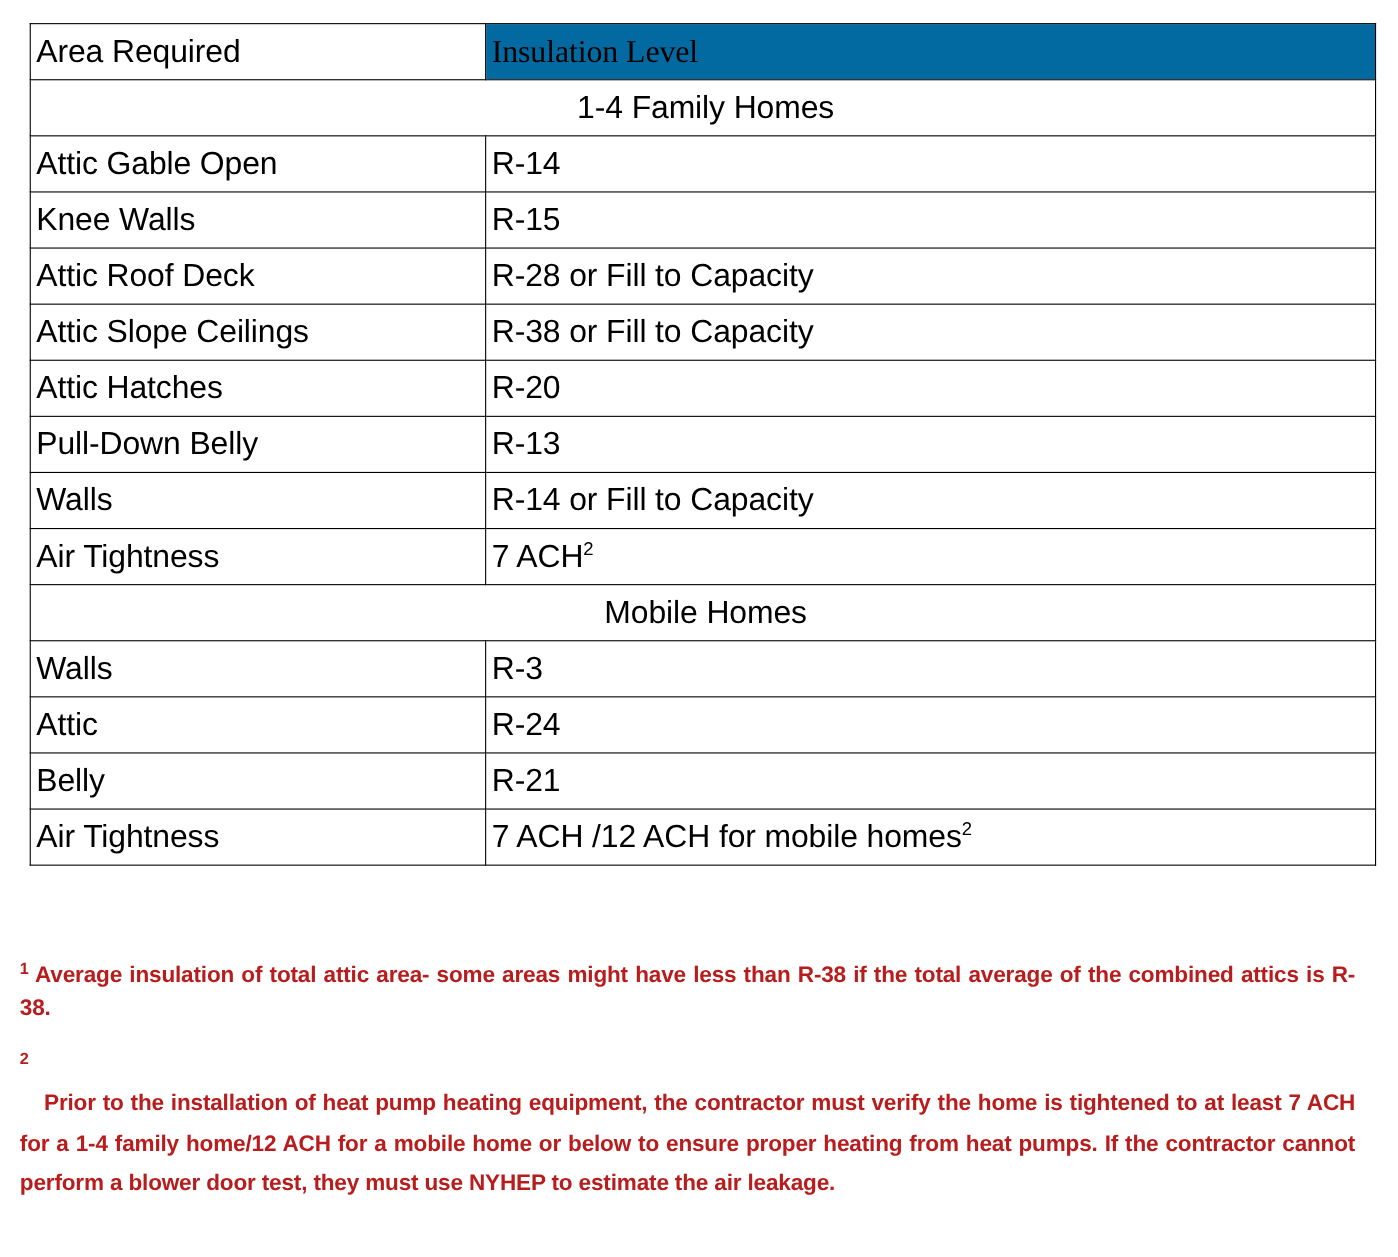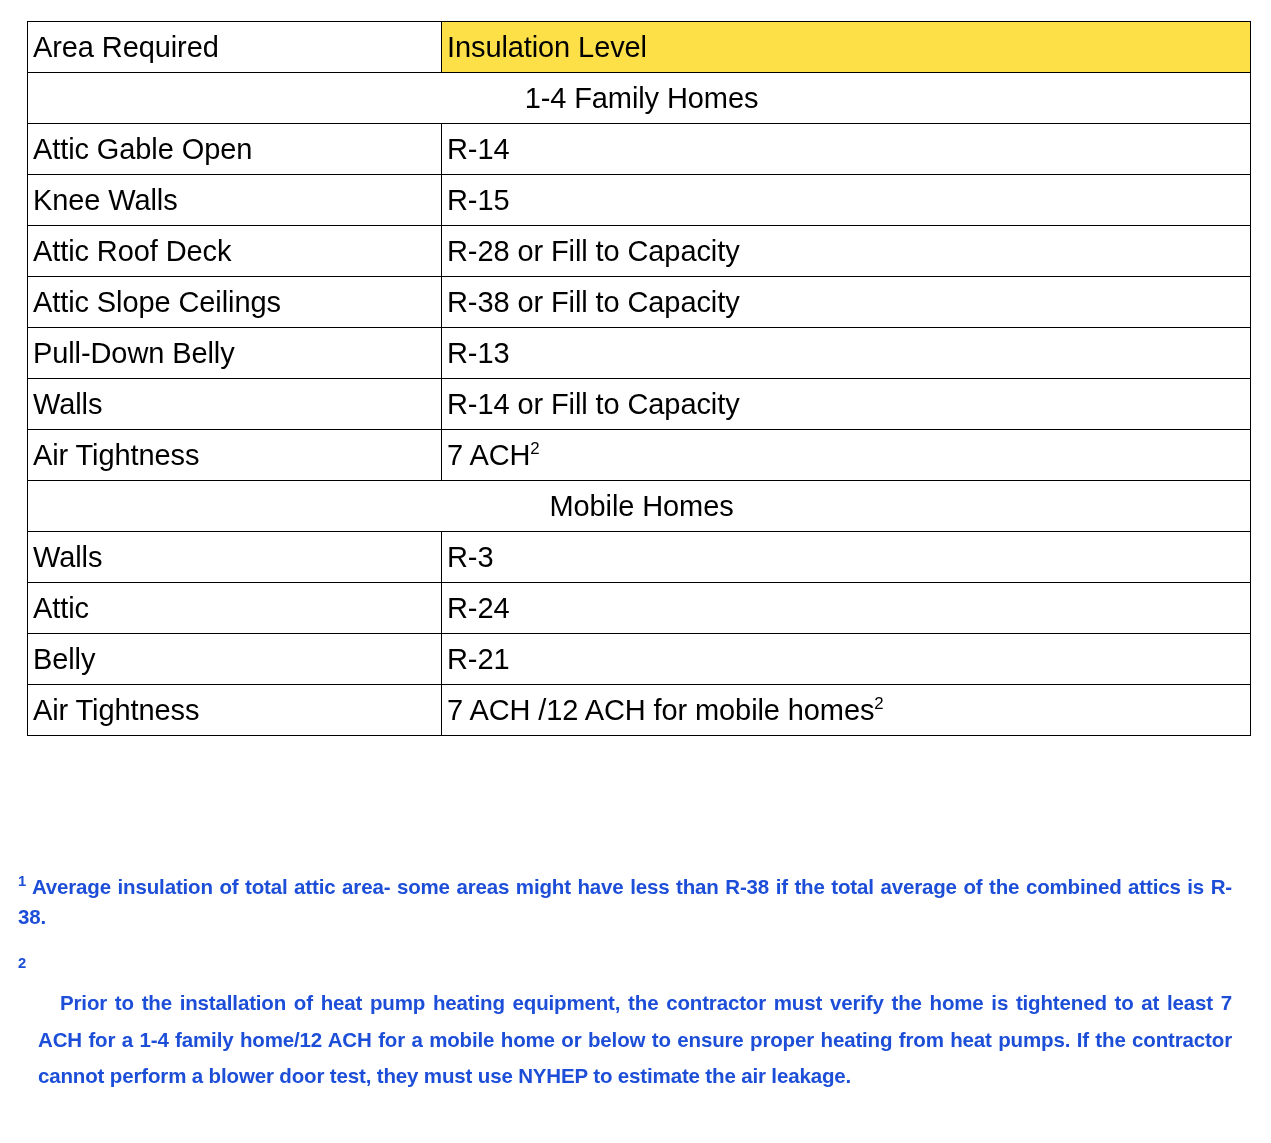--- a/index.html
+++ b/index.html
@@ -83,40 +83,39 @@
   }
 
   .fn {
     font-size: 20.5px;
     font-weight: 700;
     line-height: 1.48;
     text-align: justify;
     text-justify: inter-word;
     letter-spacing: -0.15px;
     margin: 0;
-    color: #1d4ed8;
+    color: #b91c1c;
   }
 
   .fn-1 {
     margin-bottom: 26px;
   }
 
   .fn-2 .marker-line {
     display: block;
     line-height: 1.0;
     margin-bottom: 6px;
   }
 
   .fn-2 .fn-body {
     display: block;
     text-indent: 22px;
     text-align: justify;
     text-justify: inter-word;
     line-height: 1.78;
-    margin-left: 20px;
   }
 
   .fn sup.fnmark {
     font-size: 0.72em;
     vertical-align: super;
     line-height: 0;
     font-weight: 700;
   }
 </style>
 </head>
@@ -126,40 +125,44 @@
 
   <div class="table-wrap">
     <table class="ins-table">
       <colgroup>
           <col class="c1">
           <col class="c2">
         </colgroup>
       <tbody id="table-body">
           <tr>
             <td class="hdr-left">Area Required</td>
-            <td class="hdr-right" style="background: #fde047;">Insulation Level</td>
+            <td class="hdr-right" style="background: #0369a1; font-family: Liberation Serif, serif;">Insulation Level</td>
           </tr>
           <tr>
             <td class="section" colspan="2">1-4 Family Homes</td>
           </tr>
           <tr>
             <td>Attic Gable Open</td>
             <td>R-14</td>
           </tr>
           <tr>
             <td>Knee Walls</td>
             <td>R-15</td>
           </tr>
           <tr>
             <td>Attic Roof Deck</td>
             <td>R-28 or Fill to Capacity</td>
           </tr>
           <tr>
             <td>Attic Slope Ceilings</td>
             <td>R-38 or Fill to Capacity</td>
+          </tr>
+          <tr>
+            <td>Attic Hatches</td>
+            <td>R-20</td>
           </tr>
           <tr>
             <td>Pull-Down Belly</td>
             <td>R-13</td>
           </tr>
           <tr>
             <td>Walls</td>
             <td>R-14 or Fill to Capacity</td>
           </tr>
           <tr>

